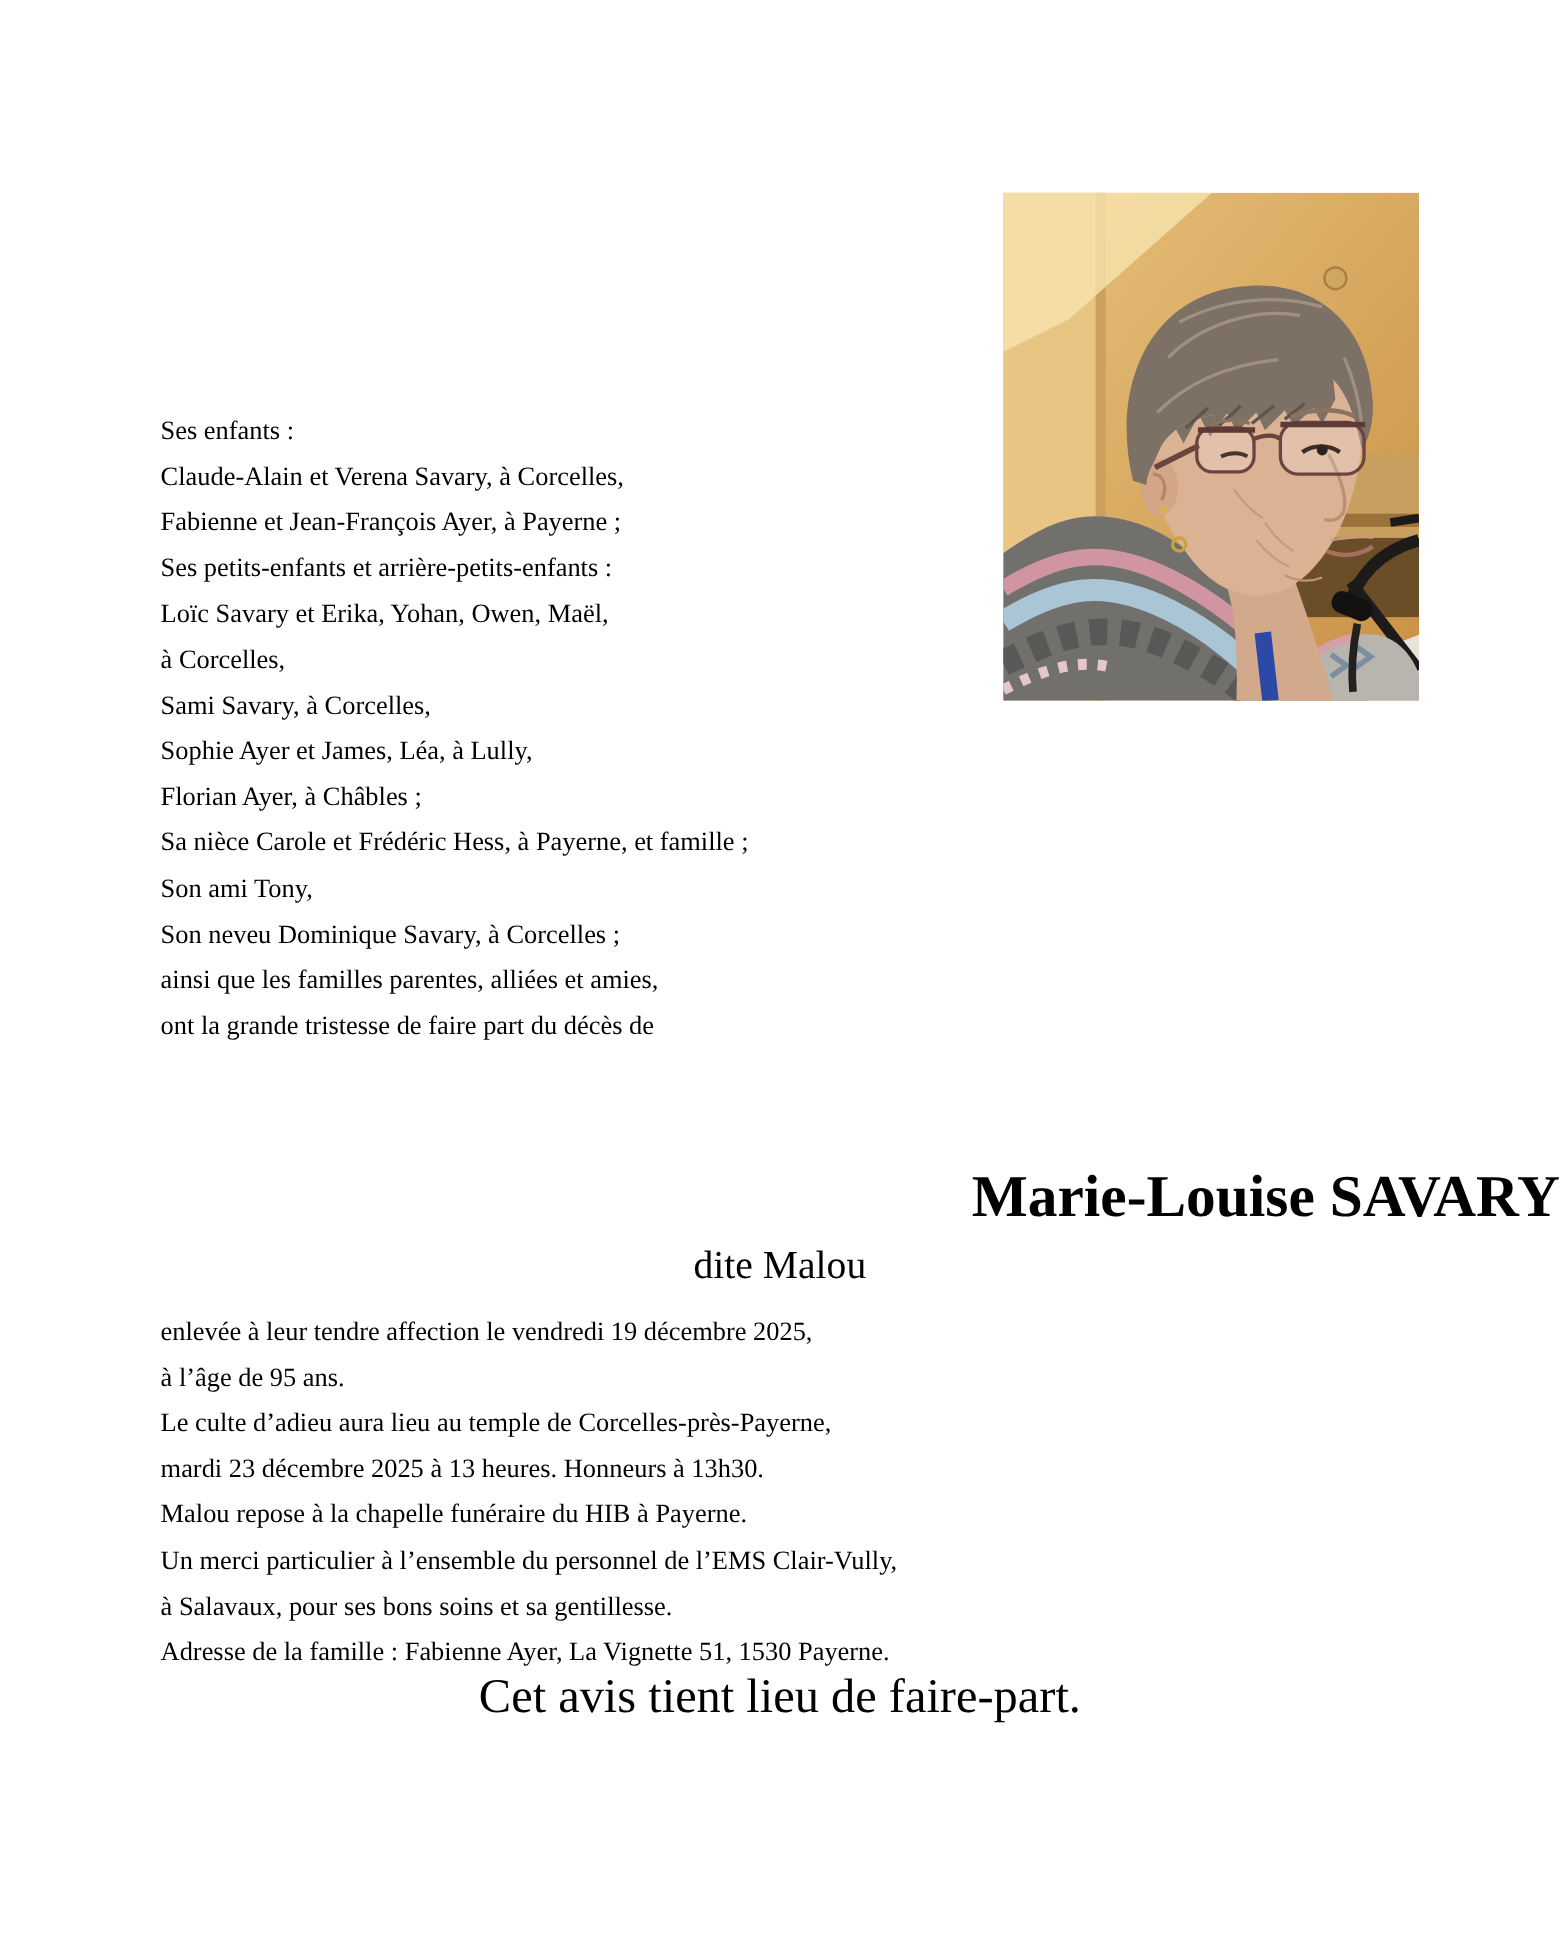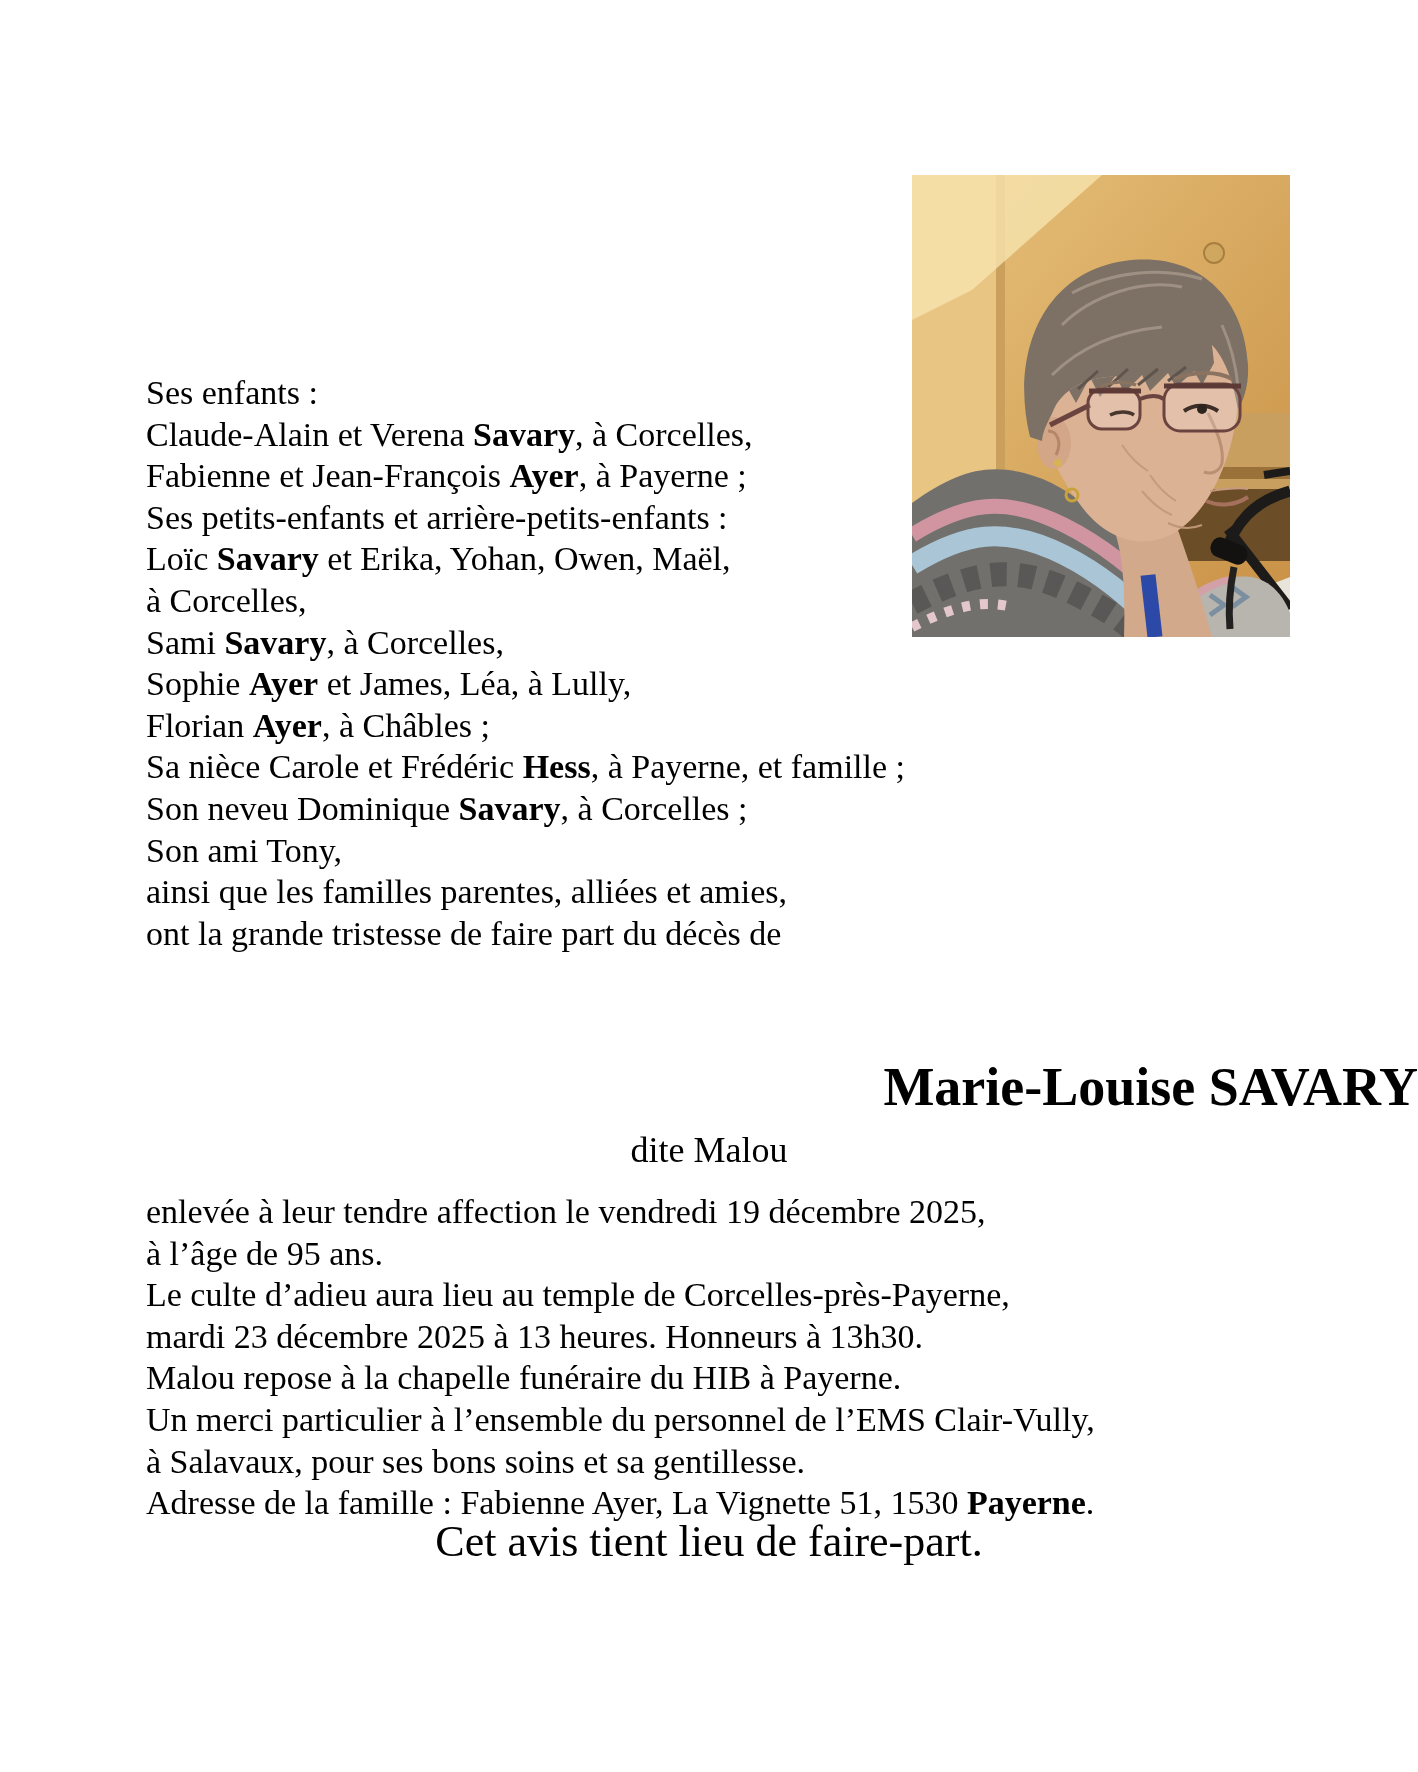--- a/index.html
+++ b/index.html
@@ -4,23 +4,23 @@
 <style>
   html,body { margin:0; padding:0; background:#ffffff; }
   .page {
     position:relative;
     width:1418px; height:1772px;
     background:#ffffff;
     color:#000000;
     font-family:"Liberation Serif", serif;
     overflow:hidden;
   }
-  .doc-block { position:absolute; font-size:34px; line-height:41.6px; white-space:nowrap; }
+  .doc-block { position:absolute; font-size:24px; line-height:41.6px; white-space:nowrap; }
   .doc-line  { height:41.6px; }
-  .doc-line .b { font-weight:bold; }
+  .doc-line .b { font-weight:normal; }
   .family-block  { left:146px; top:372px; }
   .details-block { left:146px; top:1191px; }
   .deceased-title {
     position:absolute; left:0; top:1060px; width:1418px;
     text-align:right; font-size:54px; font-weight:bold; line-height:54px;
     margin:0;
   }
   .deceased-subtitle {
     position:absolute; left:0; top:1130px; width:1418px;
     text-align:center; font-size:36px; line-height:40px;
@@ -131,22 +131,22 @@
       <div class="doc-line"><span>Ses enfants :</span></div>
       <div class="doc-line"><span>Claude-Alain et Verena </span><span class="b">Savary</span><span>, à Corcelles,</span></div>
       <div class="doc-line"><span>Fabienne et Jean-François </span><span class="b">Ayer</span><span>, à Payerne ;</span></div>
       <div class="doc-line"><span>Ses petits-enfants et arrière-petits-enfants :</span></div>
       <div class="doc-line"><span>Loïc </span><span class="b">Savary</span><span> et Erika, Yohan, Owen, Maël,</span></div>
       <div class="doc-line"><span>à Corcelles,</span></div>
       <div class="doc-line"><span>Sami </span><span class="b">Savary</span><span>, à Corcelles,</span></div>
       <div class="doc-line"><span>Sophie </span><span class="b">Ayer</span><span> et James, Léa, à Lully,</span></div>
       <div class="doc-line"><span>Florian </span><span class="b">Ayer</span><span>, à Châbles ;</span></div>
       <div class="doc-line"><span>Sa nièce Carole et Frédéric </span><span class="b">Hess</span><span>, à Payerne, et famille ;</span></div>
+      <div class="doc-line"><span>Son ami Tony,</span></div>
       <div class="doc-line"><span>Son neveu Dominique </span><span class="b">Savary</span><span>, à Corcelles ;</span></div>
-      <div class="doc-line"><span>Son ami Tony,</span></div>
       <div class="doc-line"><span>ainsi que les familles parentes, alliées et amies,</span></div>
       <div class="doc-line"><span>ont la grande tristesse de faire part du décès de</span></div>
     </div>
 
   <h1 class="deceased-title">Marie-Louise SAVARY</h1>
   <div class="deceased-subtitle">dite Malou</div>
 
   <div class="doc-block details-block" id="details-block">
       <div class="doc-line"><span>enlevée à leur tendre affection le vendredi 19 décembre 2025,</span></div>
       <div class="doc-line"><span>à l’âge de 95 ans.</span></div>

